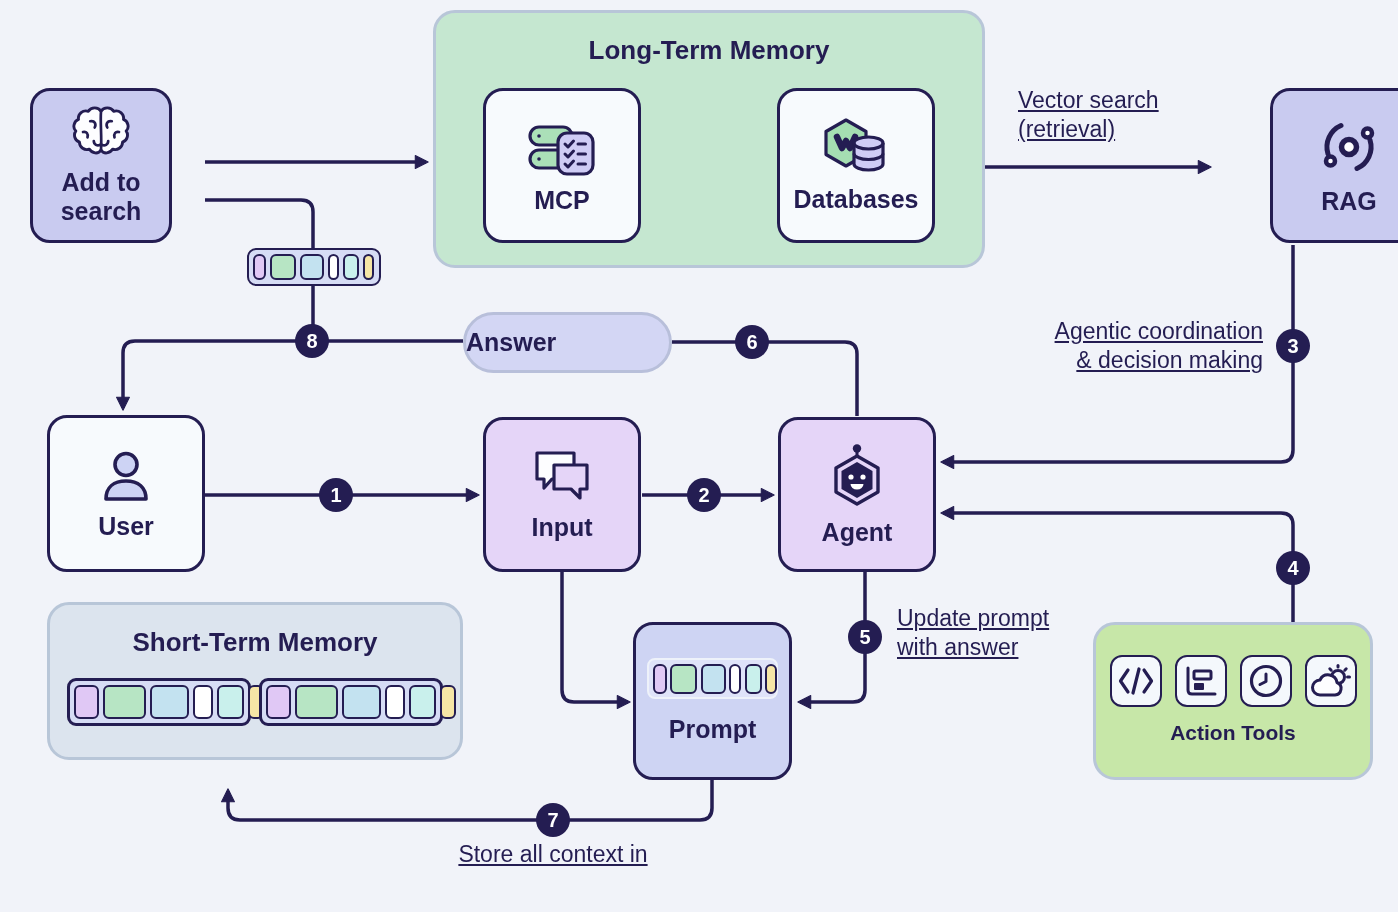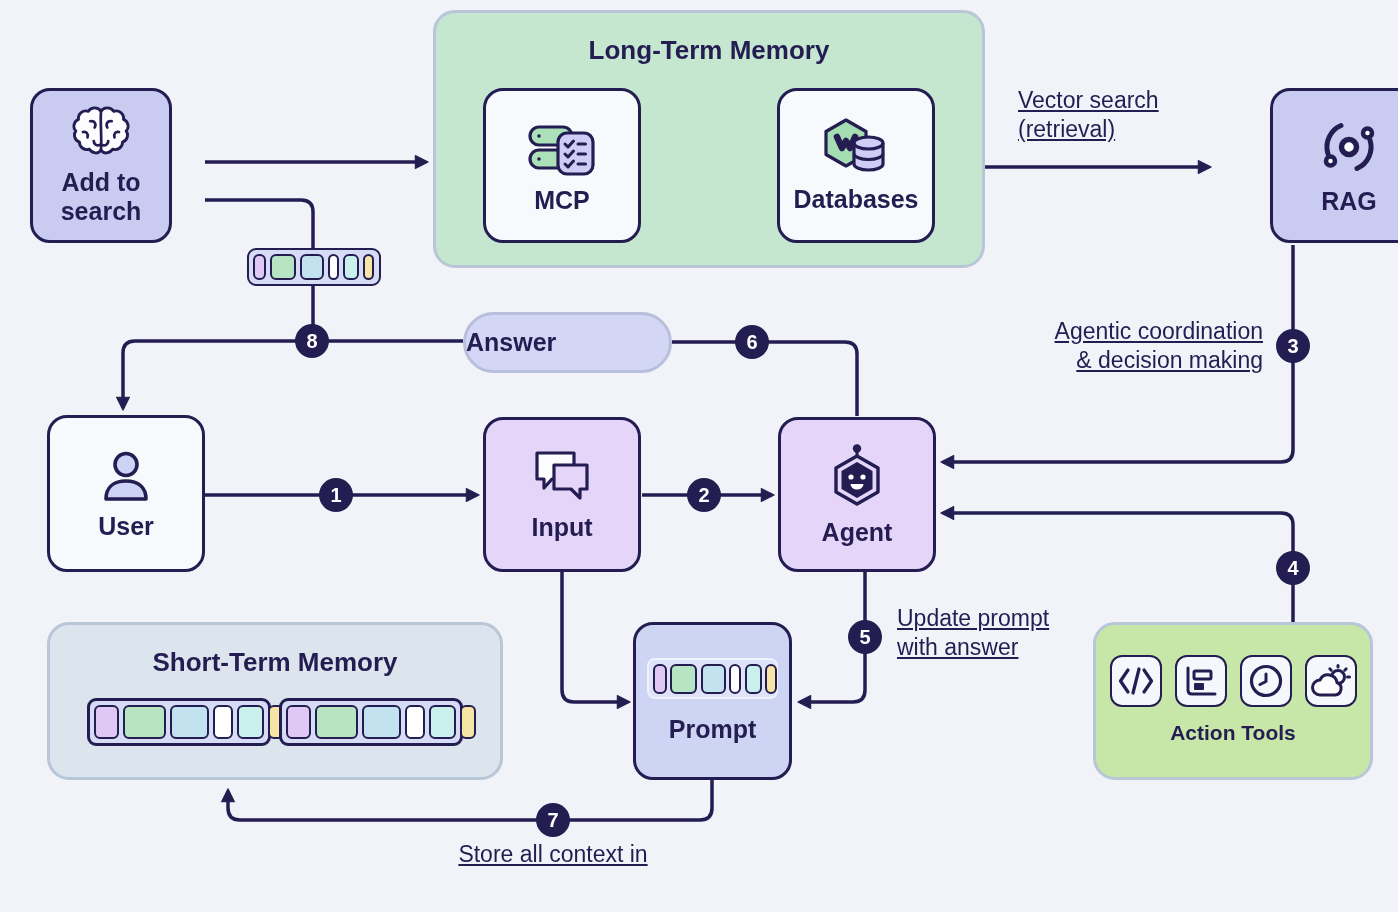--- a/index.html
+++ b/index.html
@@ -157,21 +157,21 @@
         <div class="cell" style="background: rgb(224, 200, 245); flex: 0 0 14px;"></div>
         <div class="cell" style="background: rgb(183, 229, 196); flex: 0 0 27px;"></div>
         <div class="cell" style="background: rgb(195, 226, 240); flex: 0 0 25px;"></div>
         <div class="cell" style="background: rgb(255, 255, 255); flex: 0 0 12px;"></div>
         <div class="cell" style="background: rgb(201, 240, 236); flex: 0 0 17px;"></div>
         <div class="cell" style="background: rgb(246, 230, 166); flex: 0 0 12px;"></div>
       </div>
     <div class="nlabel">Prompt</div>
   </div>
 
-  <div class="group" style="left:47px;top:622px;width:456px;height:158px;background:var(--grey-group)">
+  <div class="group" style="left:47px;top:602px;width:416px;height:158px;background:var(--grey-group)">
     <div class="group-title" style="margin-top:22px">Short-Term Memory</div>
     <div class="stm-strips">
       <div class="strip">
           <div class="cell" style="background: rgb(224, 200, 245); flex: 0 0 25px;"></div>
           <div class="cell" style="background: rgb(183, 229, 196); flex: 0 0 43px;"></div>
           <div class="cell" style="background: rgb(195, 226, 240); flex: 0 0 39px;"></div>
           <div class="cell" style="background: rgb(255, 255, 255); flex: 0 0 20px;"></div>
           <div class="cell" style="background: rgb(201, 240, 236); flex: 0 0 27px;"></div>
           <div class="cell" style="background: rgb(246, 230, 166); flex: 0 0 16px;"></div>
         </div>

